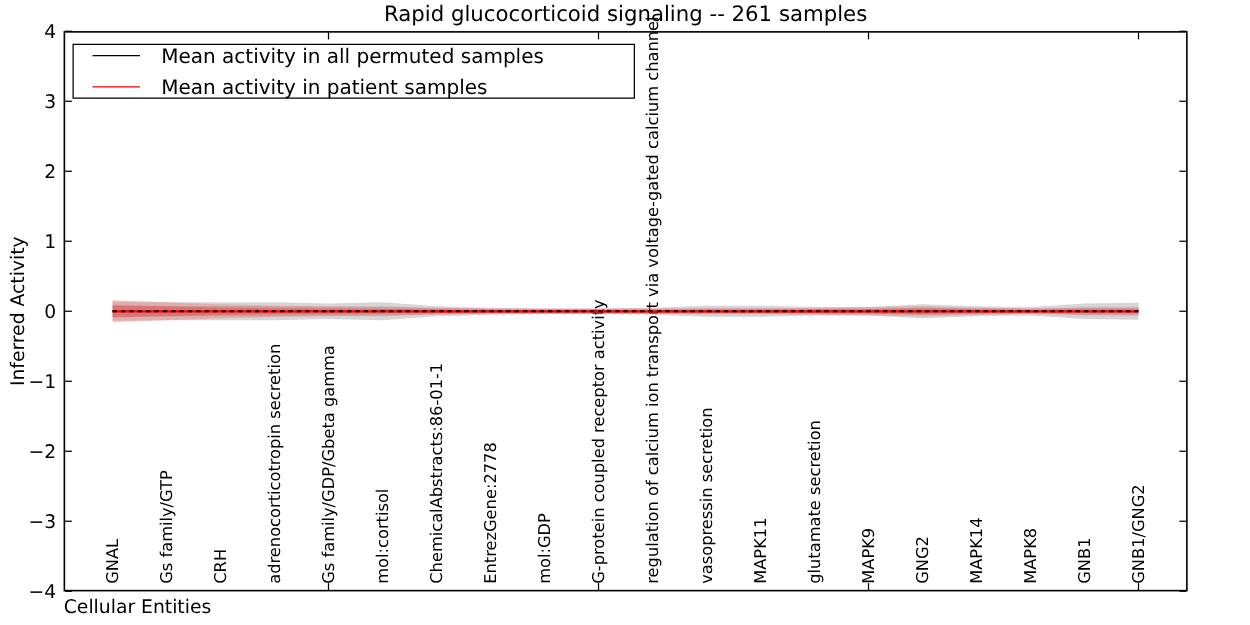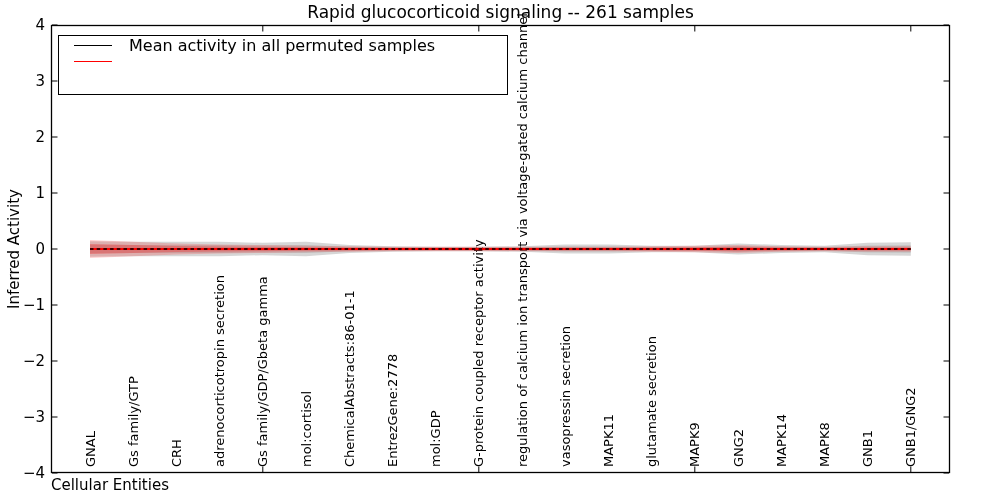--- a/index.html
+++ b/index.html
@@ -15,23 +15,23 @@
   .x-axis-label{
     position:absolute;left:51px;top:476px;width:899px;
     font-size:15px;color:#000;
   }
   .y-axis-label{
     position:absolute;left:14px;top:249px;white-space:nowrap;
     transform:translate(-50%,-50%) rotate(-90deg);
     font-size:15px;color:#000;
   }
   .legend{
-    position:absolute;left:58px;top:35px;width:450px;height:60px;
+    position:absolute;left:58px;top:35px;width:450px;height:44px;
     border:1.6px solid #000;background:#fff;box-sizing:border-box;
-    display:flex;flex-direction:column;justify-content:flex-start;gap:6px;
+    display:flex;flex-direction:column;justify-content:center;gap:6px;
     padding-left:15px;
   }
   .legend-item{display:flex;align-items:center;}
   .legend-swatch{width:38px;height:0;border-top:1.8px solid #000;margin-right:17px;flex:0 0 auto;}
   .legend-label{font-size:16px;line-height:1.2;white-space:nowrap;}
 </style>
 </head>
 <body>
 
 <div id="figure">
@@ -105,15 +105,16 @@
   <div class="y-axis-label">Inferred Activity</div>
   <div class="x-axis-label">Cellular Entities</div>
 
   <div class="legend">
     <div class="legend-item">
       <span class="legend-swatch" style="border-top-color:#000000;"></span>
       <span class="legend-label">Mean activity in all permuted samples</span>
     </div>
     <div class="legend-item">
       <span class="legend-swatch" style="border-top-color:#ff0000;"></span>
+      <span class="legend-label">Mean activity in patient samples</span>
     </div>
   </div>
 </div>
 
 </body></html>

